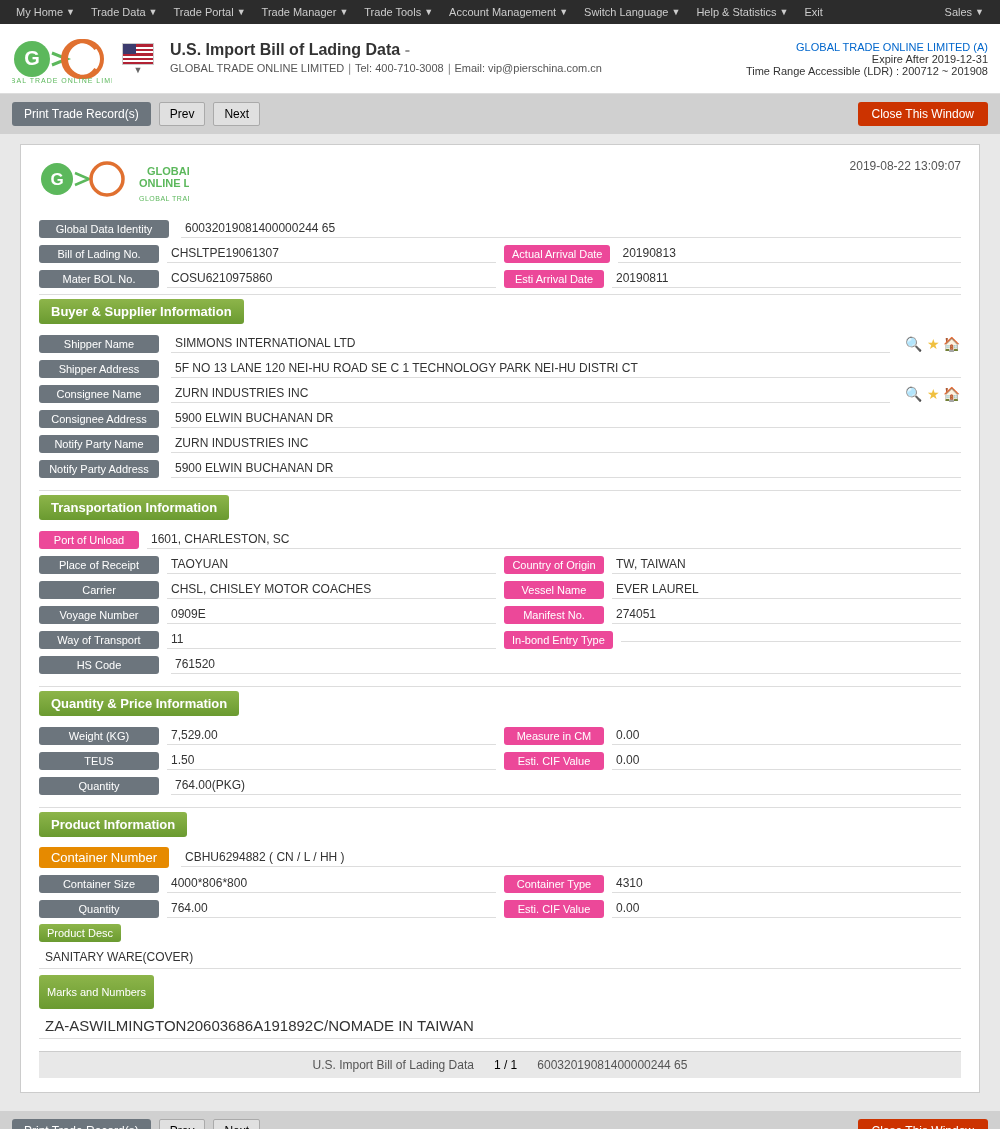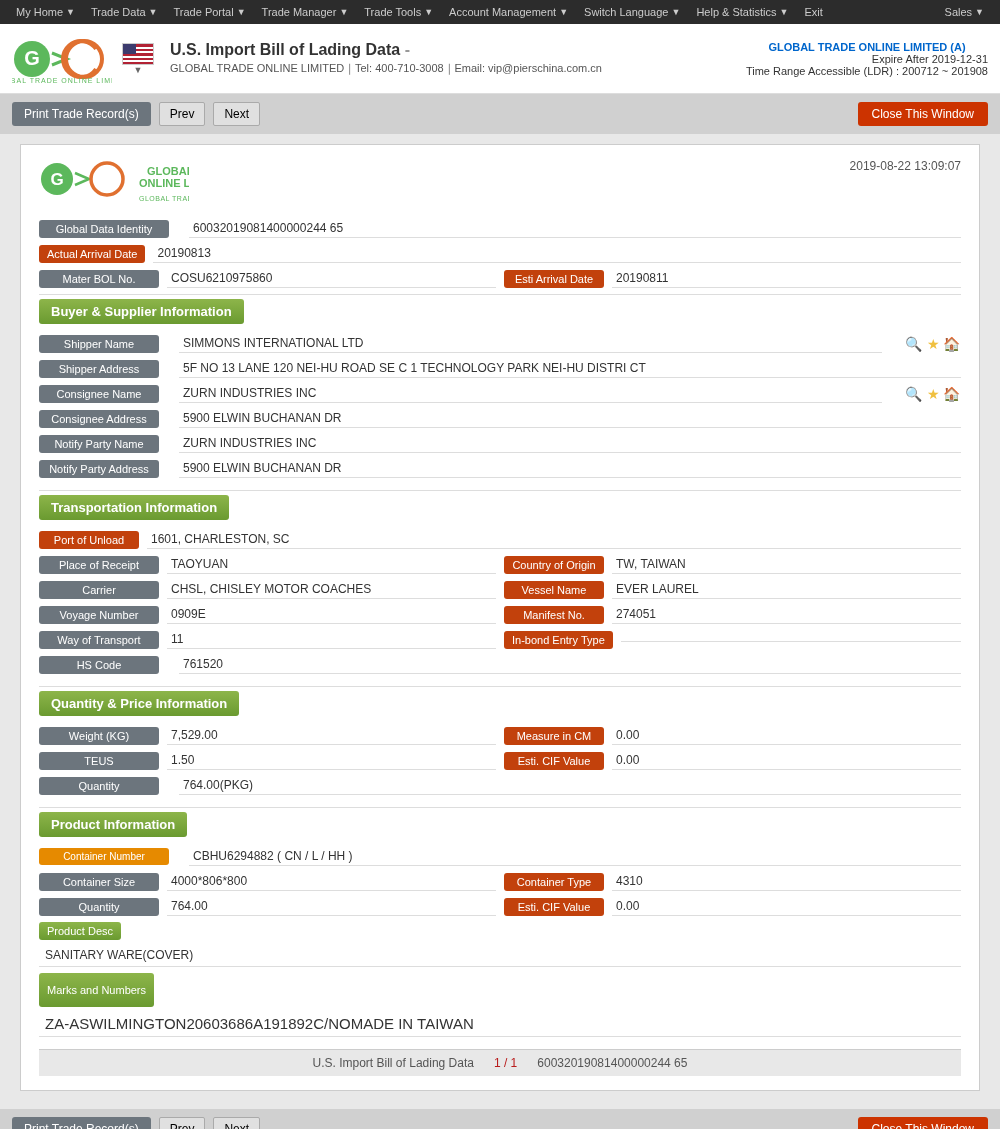--- a/index.html
+++ b/index.html
@@ -32,21 +32,21 @@
       align-items: center;
       padding: 6px 12px;
       border-bottom: 1px solid #ddd;
       min-height: 70px;
     }
     .logo-area { display: flex; align-items: center; gap: 10px; }
     .header-title-area { margin-left: 16px; }
     .header-title { font-size: 16px; font-weight: bold; color: #333; }
     .header-subtitle { font-size: 11px; color: #555; margin-top: 2px; }
     .header-right { margin-left: auto; text-align: right; font-size: 11px; }
-    .header-right .company-name { color: #0066cc; font-weight: bold; text-align: center; }
+    .header-right .company-name { color: #0066cc; font-weight: normal; }
     .header-right .expire { color: #333; }
 
     
     .action-bar {
       background: #d0d0d0;
       padding: 8px 12px;
       display: flex;
       align-items: center;
       gap: 8px;
     }
@@ -96,21 +96,21 @@
       align-items: flex-start;
       justify-content: space-between;
       margin-bottom: 12px;
     }
 
     
     .field-row {
       display: flex;
       align-items: center;
       margin-bottom: 6px;
-      gap: 20px;
+      gap: 12px;
     }
     .field-label {
       background: #6c757d;
       color: #fff;
       padding: 3px 8px;
       border-radius: 3px;
       font-size: 11px;
       white-space: nowrap;
       min-width: 120px;
       text-align: center;
@@ -130,21 +130,21 @@
       gap: 8px;
       margin-bottom: 6px;
     }
     .field-half {
       flex: 1;
       display: flex;
       align-items: center;
       gap: 8px;
     }
     .field-label-sm {
-      background: #c2410c;
+      background: #ec4899;
       color: #fff;
       padding: 3px 8px;
       border-radius: 3px;
       font-size: 11px;
       white-space: nowrap;
       min-width: 100px;
       text-align: center;
     }
 
     
@@ -177,21 +177,21 @@
       min-width: 130px;
       text-align: center;
     }
 
     
     .container-num-label {
       background: #e68a00;
       color: #fff;
       padding: 3px 8px;
       border-radius: 3px;
-      font-size: 10px;
+      font-size: 13px;
       white-space: nowrap;
       min-width: 130px;
       text-align: center;
     }
 
     
     .product-desc-label {
       background: linear-gradient(to bottom, #8db54a, #6a9a30);
       color: #fff;
       padding: 3px 8px;
@@ -218,21 +218,21 @@
       background: #e8e8e8;
       display: flex;
       align-items: center;
       justify-content: center;
       padding: 6px;
       font-size: 12px;
       gap: 20px;
       border-top: 1px solid #ccc;
       margin-top: 4px;
     }
-    .page-info { color: #b91c1c; }
+    .page-info { color: #000000; }
 
     
     .bottom-action-bar {
       background: #d0d0d0;
       padding: 8px 12px;
       display: flex;
       align-items: center;
       gap: 8px;
     }
 
@@ -351,20 +351,24 @@
       <div style="font-size:12px;color:#555;">2019-08-22 13:09:07</div>
     </div>
 
     <div class="field-row">
       <span class="gdi-label">Global Data Identity</span>
       <span class="field-value">60032019081400000244 65</span>
     </div>
 
     <div class="field-row-2col">
       <div class="field-half">
+        <span class="field-label">Bill of Lading No.</span>
+        <span class="field-value">CHSLTPE19061307</span>
+      </div>
+      <div class="field-half">
         <span class="field-label-sm">Actual Arrival Date</span>
         <span class="field-value">20190813</span>
       </div>
     </div>
 
     <div class="field-row-2col">
       <div class="field-half">
         <span class="field-label">Mater BOL No.</span>
         <span class="field-value">COSU6210975860</span>
       </div>

